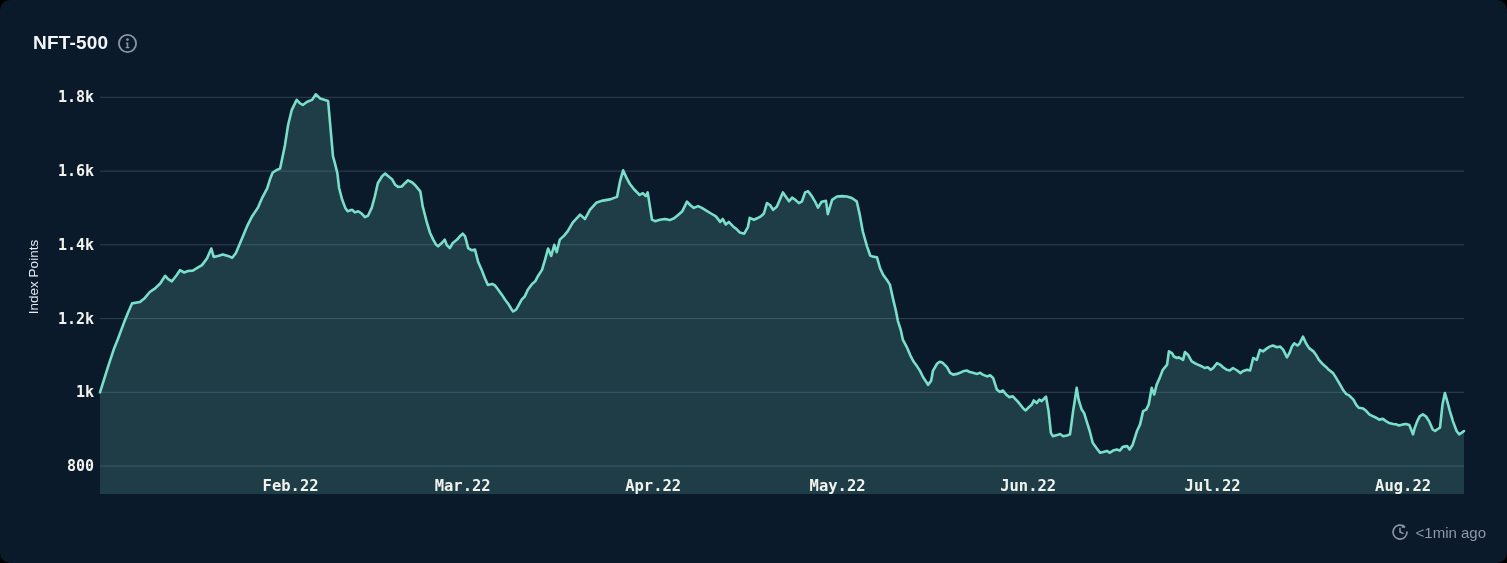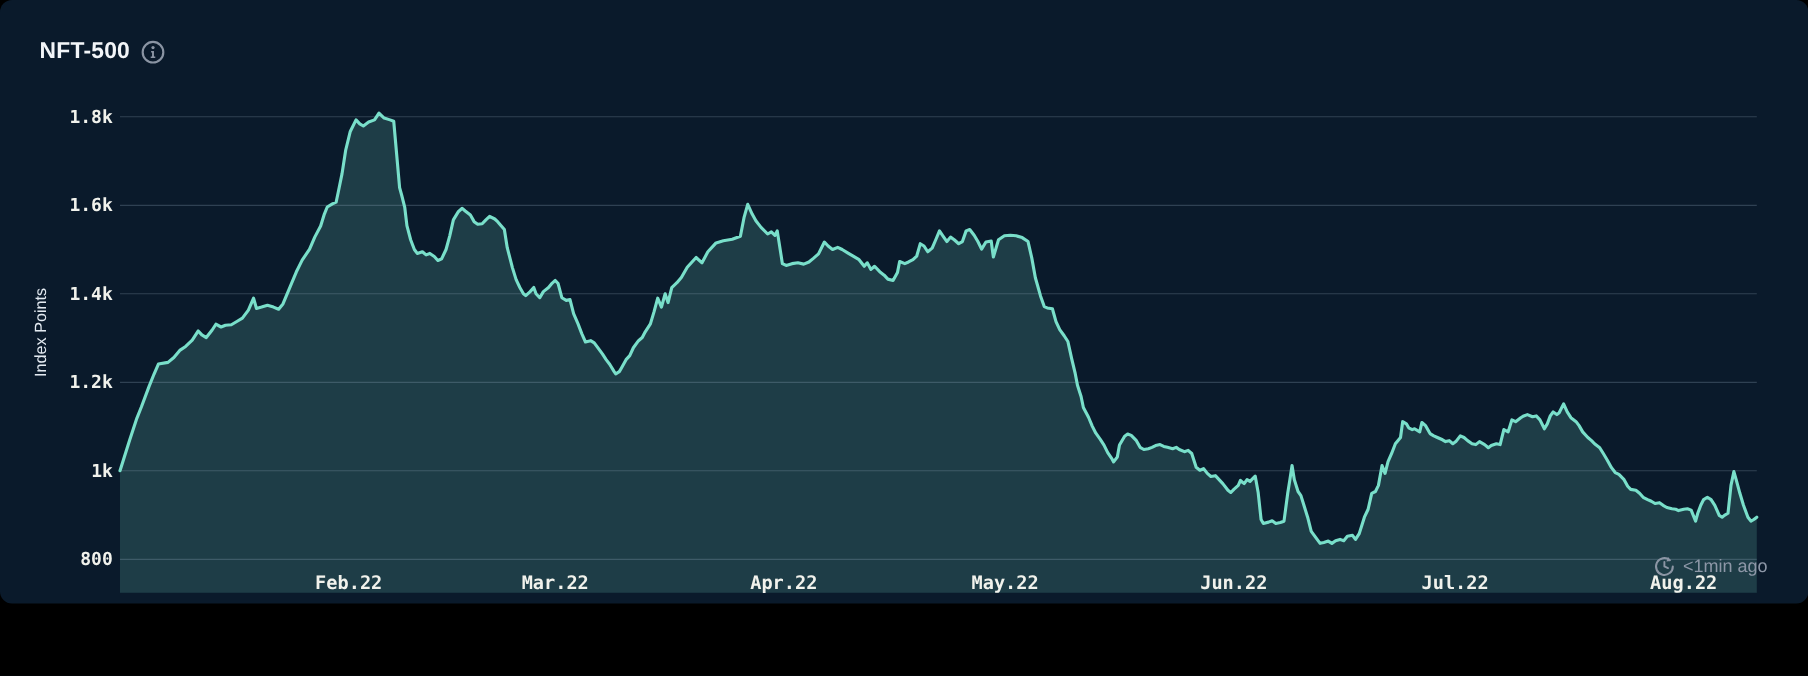--- a/index.html
+++ b/index.html
@@ -1,30 +1,30 @@
 <!DOCTYPE html>
 <html><head>
 <meta charset="utf-8">
 <style>
   html,body{margin:0;padding:0;background:#000;width:1507px;height:563px;overflow:hidden;}
   .card{
-    position:absolute;left:0;top:0;width:1507px;height:503px;
+    position:absolute;left:0;top:0;width:1507px;height:563px;
     background:#0a1a2b;border-radius:10px;overflow:hidden;
     font-family:"Liberation Sans",sans-serif;
   }
   .title-row{
     position:absolute;left:33px;top:32px;display:flex;align-items:center;gap:9px;z-index:5;
   }
   .title{
     color:#f2f5f8;font-size:19px;font-weight:700;letter-spacing:.2px;
   }
   .info-icon{display:inline-flex;width:21px;height:21px;cursor:pointer;}
   #chart-svg{position:absolute;left:0;top:0;}
   .updated-row{
-    position:absolute;right:34px;bottom:22px;display:flex;align-items:center;gap:7px;z-index:5;
+    position:absolute;right:21px;bottom:22px;display:flex;align-items:center;gap:7px;z-index:5;
   }
   .updated-text{color:#8d97a7;font-size:15px;}
   .history-icon{display:inline-flex;width:18px;height:18px;}
 </style>
 </head>
 <body>
 
 <div class="card">
 
   <div class="title-row">

